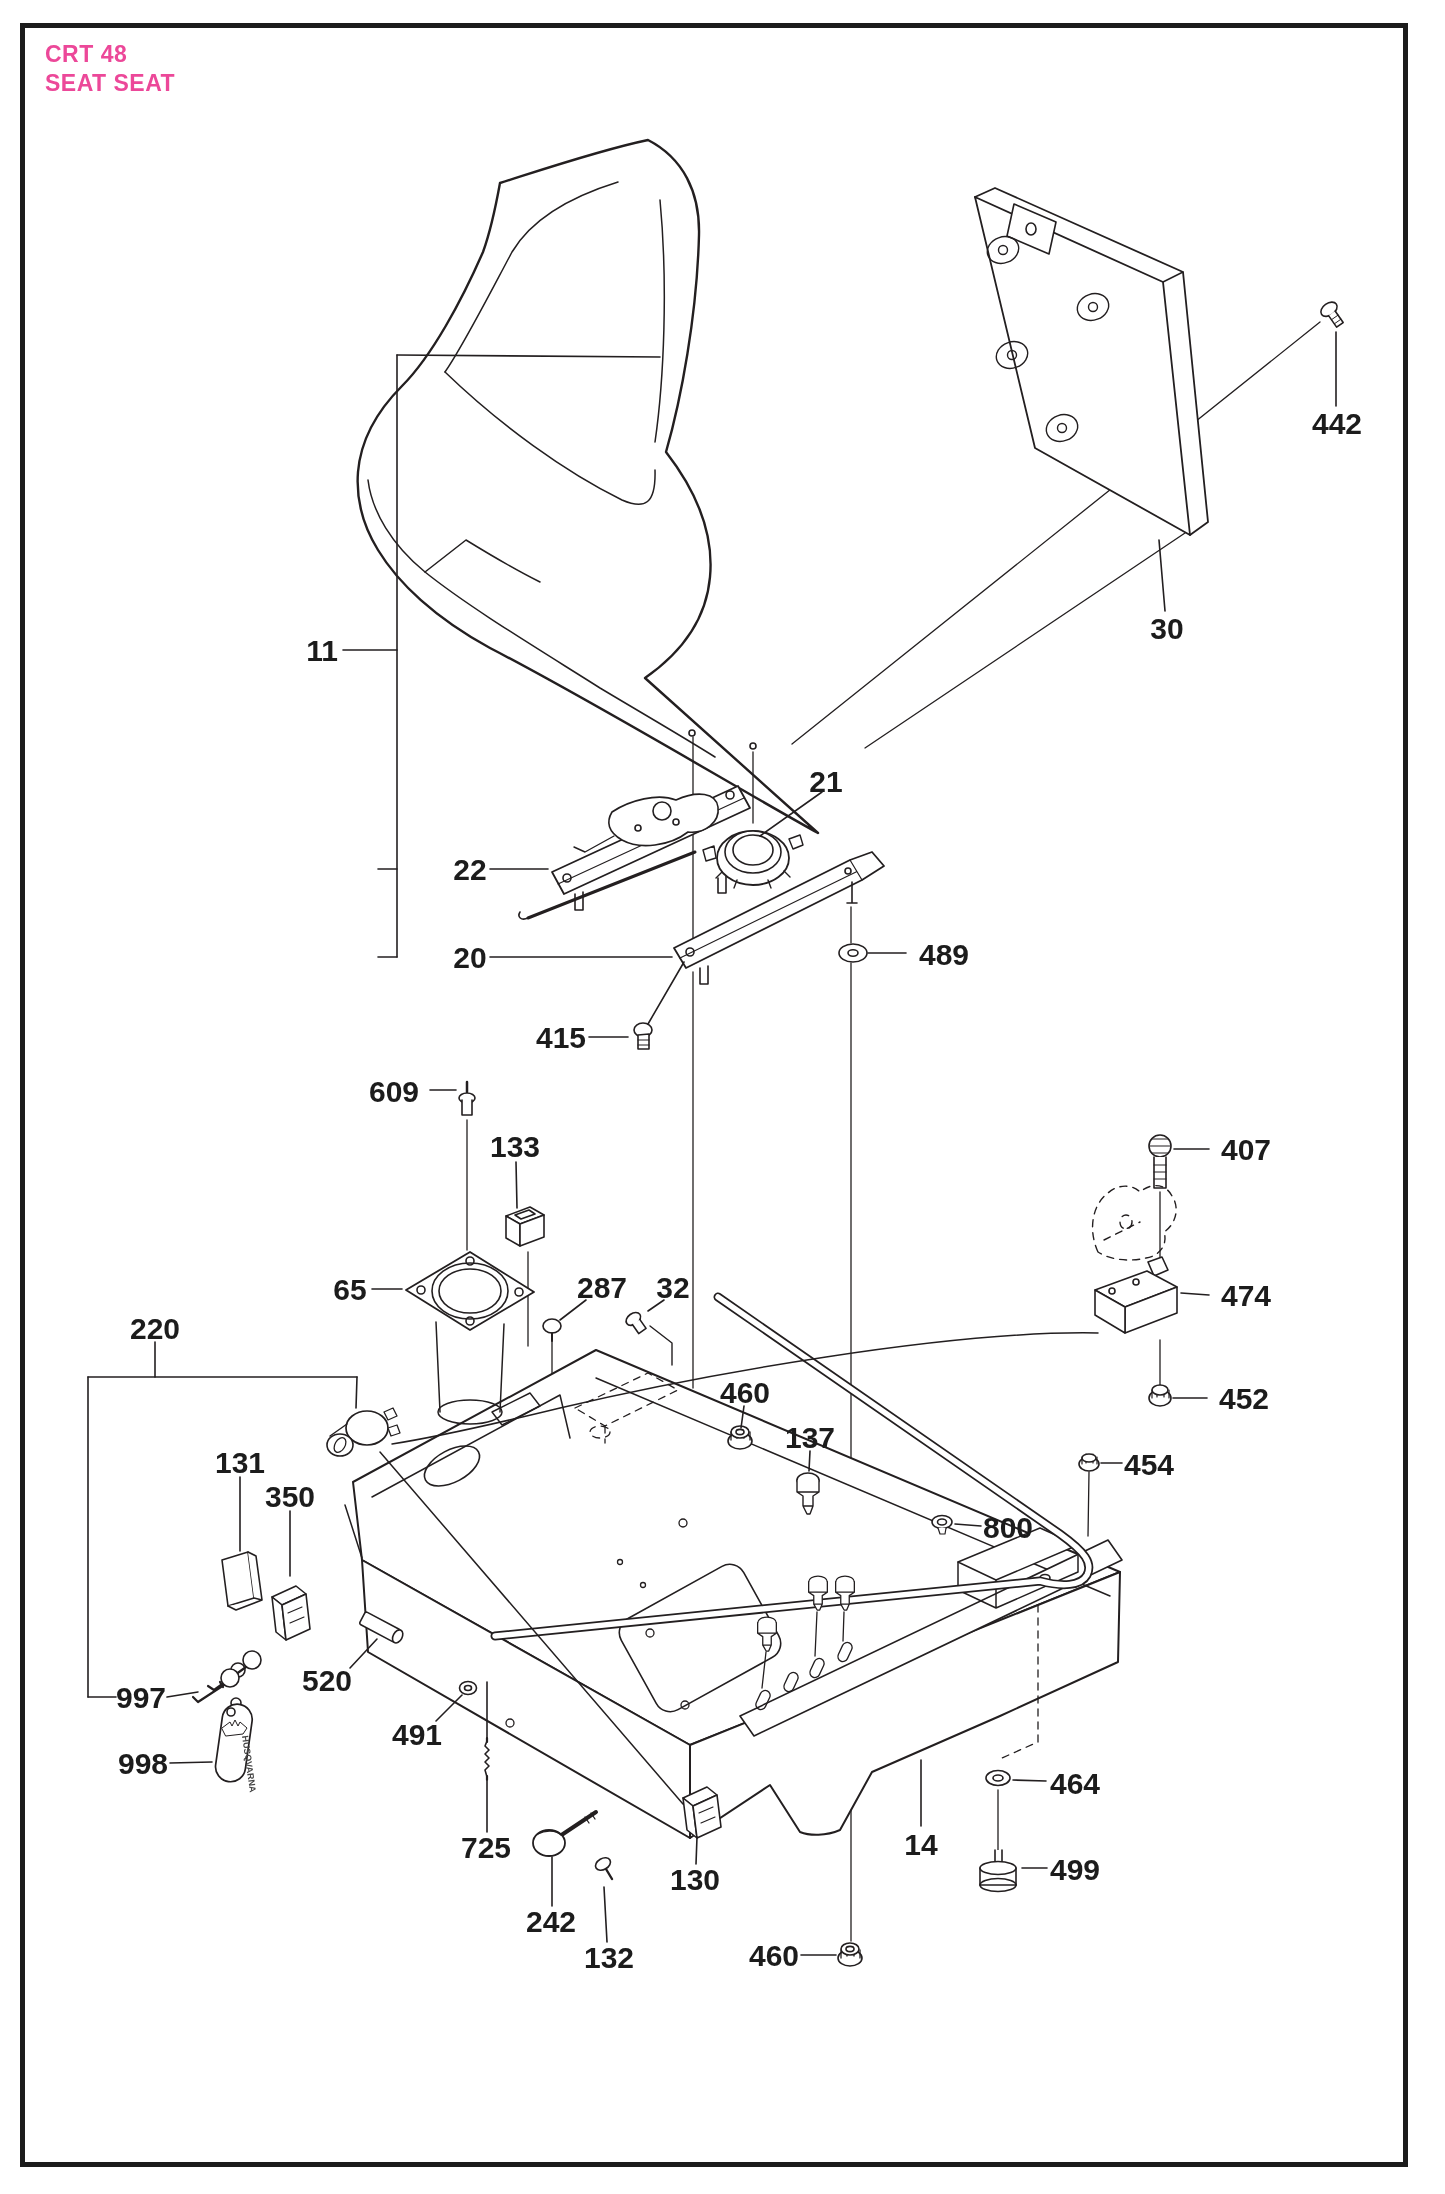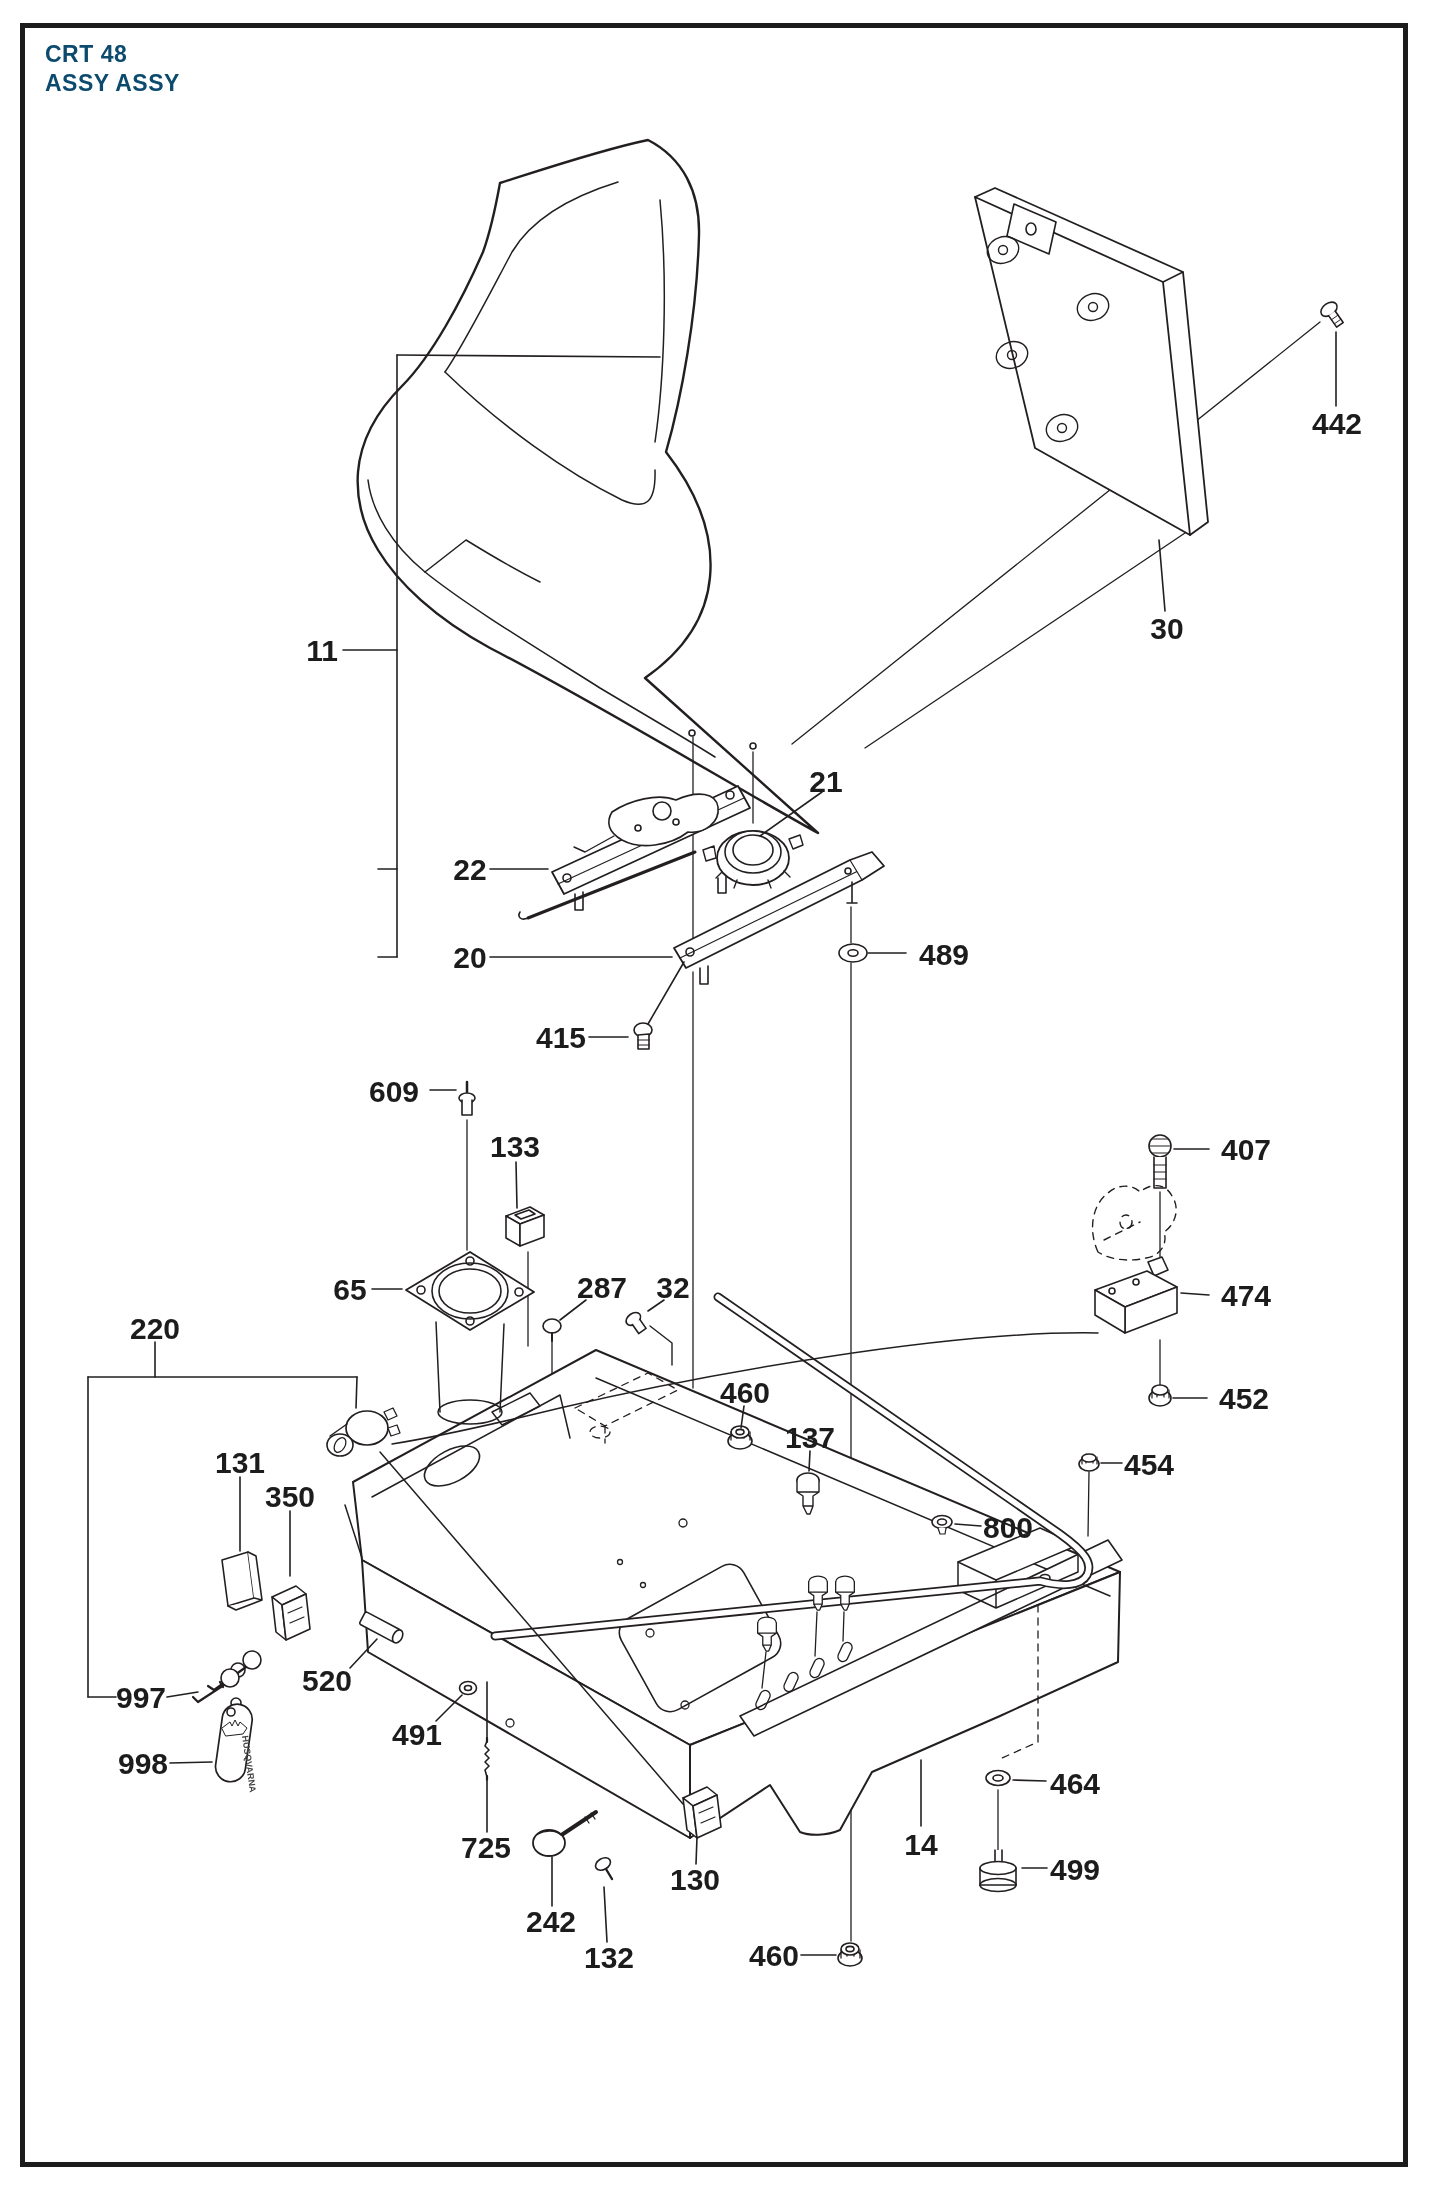--- a/index.html
+++ b/index.html
@@ -1,34 +1,34 @@
 <!DOCTYPE html>
 <html><head>
 <meta charset="utf-8">
 <style>
   html,body{margin:0;padding:0;background:#e8e8e8;}
   .page{position:relative;width:1445px;height:2194px;background:#ffffff;
         font-family:"Liberation Sans", sans-serif;overflow:hidden;}
   .frame{position:absolute;left:20px;top:23px;width:1388px;height:2144px;
          border:5px solid #1c1c1c;box-sizing:border-box;}
   .titleblock{position:absolute;left:45px;top:40px;line-height:1.25;}
-  .titleblock div{font-size:23px;font-weight:bold;color:#0c4a6e;letter-spacing:0.5px;}
+  .titleblock div{font-size:23px;font-weight:bold;color:#ec4899;letter-spacing:0.5px;}
   svg{position:absolute;left:0;top:0;}
   svg *{vector-effect:non-scaling-stroke;}
   .part-label{font-family:"Liberation Sans", sans-serif;font-size:30px;font-weight:bold;fill:#1c1c1c;}
   .fobtext{font-family:"Liberation Sans", sans-serif;font-size:9px;font-weight:bold;fill:#444;}
 </style>
 </head>
 <body>
 
 <div class="page">
   <div class="frame"></div>
   <div class="titleblock">
     <div>CRT 48</div>
-    <div>ASSY ASSY</div>
+    <div>SEAT SEAT</div>
   </div>
 
   <svg id="art" width="1445" height="2194" viewBox="0 0 1445 2194" fill="none" stroke="#231f20" stroke-width="1.6" stroke-linecap="round" stroke-linejoin="round">
 
     <g>
       <path d="M500,183 C535,172 600,150 648,140 C683,158 700,192 699,235
                C697,315 681,400 666,452 C697,492 714,534 710,577
                C706,622 678,655 645,678 L818,833
                C740,790 600,705 490,648 C435,618 398,583 378,550
                C362,524 356,498 358,472 C361,437 378,410 402,386

